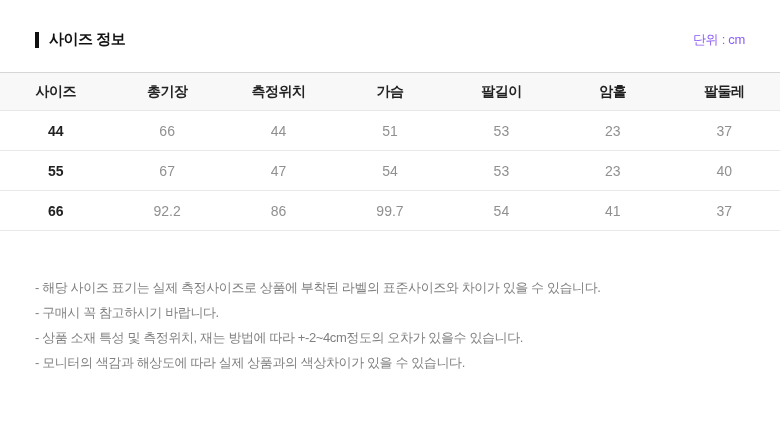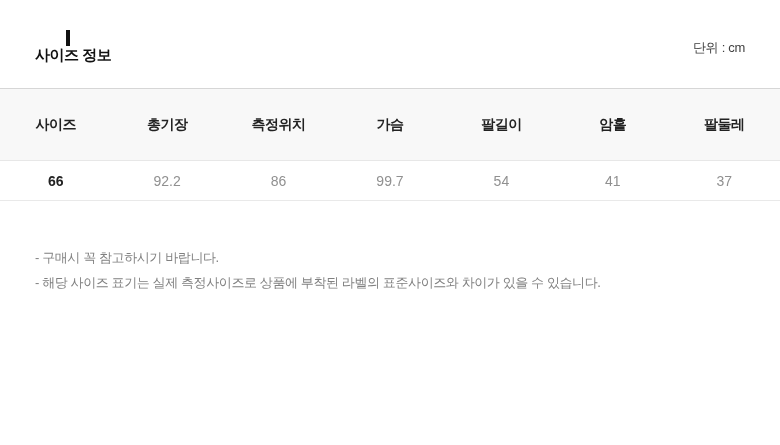--- a/index.html
+++ b/index.html
@@ -21,52 +21,51 @@
     align-items: center;
     padding: 30px 35px 0 35px;
   }
   .section-title {
     display: flex;
     align-items: center;
     font-size: 15px;
     font-weight: bold;
     color: #111111;
     letter-spacing: -0.5px;
-    flex-direction: column;
   }
   .title-accent-bar {
     display: inline-block;
     width: 4px;
     height: 16px;
     background: #111111;
     margin-right: 10px;
   }
   .unit-label {
     font-size: 13px;
-    color: #404040;
+    color: #8b5cf6;
     letter-spacing: -0.3px;
     margin-left: 44px;
   }
   table.size-table {
     width: 100%;
     border-collapse: collapse;
     table-layout: fixed;
     margin-top: 23px;
   }
   table.size-table thead th {
     height: 37px;
     background: #f8f8f8;
     border-top: 1px solid #d6d6d6;
     border-bottom: 1px solid #e7e7e7;
     font-size: 14px;
     font-weight: 600;
     color: #222222;
     text-align: center;
     letter-spacing: -0.5px;
-    padding: 17px;
+    padding: 0;
   }
   table.size-table tbody td {
     height: 39px;
     border-bottom: 1px solid #e9e9e9;
     font-size: 14px;
     color: #909090;
     text-align: center;
     padding: 0;
   }
   table.size-table tbody td.size-cell {
@@ -103,29 +102,49 @@
         <th>총기장</th>
         <th>측정위치</th>
         <th>가슴</th>
         <th>팔길이</th>
         <th>암홀</th>
         <th>팔둘레</th>
       </tr>
     </thead>
     <tbody>
       <tr>
+        <td class="size-cell">44</td>
+        <td>66</td>
+        <td>44</td>
+        <td>51</td>
+        <td>53</td>
+        <td>23</td>
+        <td>37</td>
+      </tr>
+      <tr>
+        <td class="size-cell">55</td>
+        <td>67</td>
+        <td>47</td>
+        <td>54</td>
+        <td>53</td>
+        <td>23</td>
+        <td>40</td>
+      </tr>
+      <tr>
         <td class="size-cell">66</td>
         <td>92.2</td>
         <td>86</td>
         <td>99.7</td>
         <td>54</td>
         <td>41</td>
         <td>37</td>
       </tr>
     </tbody>
   </table>
 
   <div class="notes">
+    <div class="note-line">- 해당 사이즈 표기는 실제 측정사이즈로 상품에 부착된 라벨의 표준사이즈와 차이가 있을 수 있습니다.</div>
     <div class="note-line">- 구매시 꼭 참고하시기 바랍니다.</div>
-    <div class="note-line">- 해당 사이즈 표기는 실제 측정사이즈로 상품에 부착된 라벨의 표준사이즈와 차이가 있을 수 있습니다.</div>
+    <div class="note-line">- 상품 소재 특성 및 측정위치, 재는 방법에 따라 +-2~4cm정도의 오차가 있을수 있습니다.</div>
+    <div class="note-line">- 모니터의 색감과 해상도에 따라 실제 상품과의 색상차이가 있을 수 있습니다.</div>
   </div>
 
 </div>
 
 </body></html>

